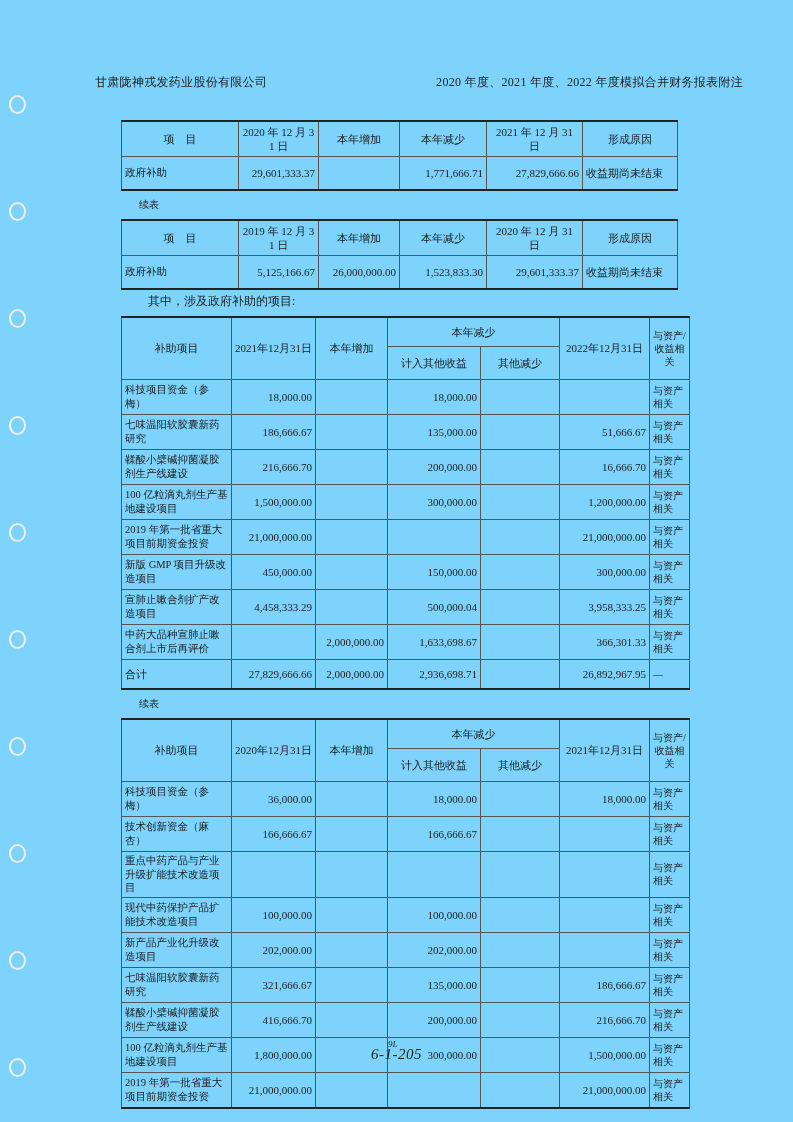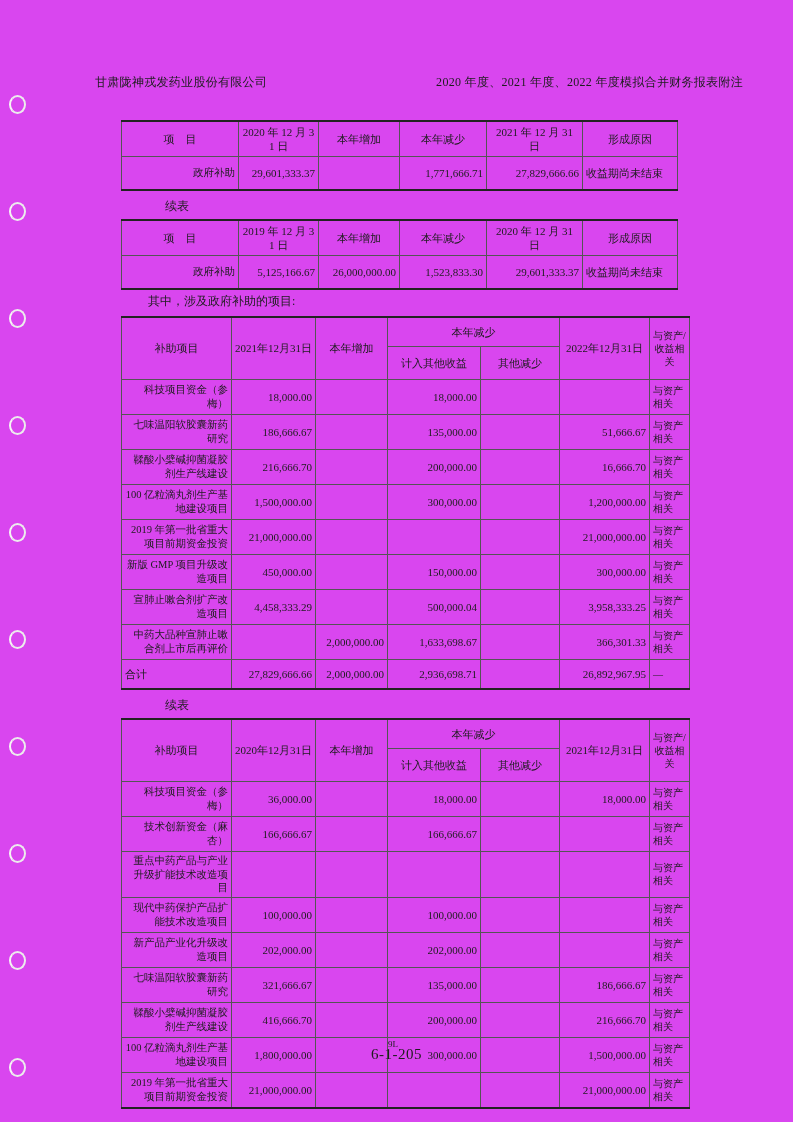--- a/index.html
+++ b/index.html
@@ -1,19 +1,19 @@
 <!DOCTYPE html>
 <html><head>
 <meta charset="utf-8">
 <style>
   html,body{margin:0;padding:0;background:#ffffff;}
   .page{
     position:relative;
     width:793px;height:1122px;
-    background:#d946ef;
+    background:#7dd3fc;
     overflow:hidden;
     font-family:"Liberation Serif","DejaVu Serif",serif;
     color:#1d1d1d;
   }
   
   .hole{
     position:absolute;left:9px;width:13px;height:15px;
     border:2px solid #ececec;border-radius:50%;
     border-left-color:#f5f5f4;
   }
@@ -36,31 +36,31 @@
     font-weight:normal;text-align:center;word-break:break-all;
   }
   .t-small{width:556px;}
   .t-big{width:568px;}
   .t-small th{height:30px;}
   .t-small td{height:28px;}
   .t-big thead tr.h1 th{height:24px;}
   .t-big thead tr.h2 th{height:28px;}
   .t-big tbody td{height:30px;}
   .t-big tbody tr.total-row td{height:24px;}
-  td.c-name{text-align:right;word-break:break-all;font-size:10.5px;line-height:1.35;padding:2px 2px;}
+  td.c-name{text-align:left;word-break:break-all;font-size:10.5px;line-height:1.35;padding:2px 2px;}
   td.num{text-align:right;padding-right:4px;}
   td.ctr,th.ctr{}
   td.rel,th.rel{font-size:10px;word-break:break-all;line-height:1.25;padding:1px;}
-  .cont-label{margin:7px 0 5px 44px;font-size:12px;height:16px;}
+  .cont-label{margin:7px 0 5px 18px;font-size:10px;height:16px;}
   .note-line{margin:3px 0 7px 27px;font-size:12px;height:16px;}
   .page-number{
     position:absolute;top:1046px;left:0;right:0;text-align:center;
     font-size:15px;letter-spacing:.5px;
   }
-  .pn-wrap{position:relative;display:inline-block;}
+  .pn-wrap{position:relative;display:inline-block;font-style:italic;}
   .overprint{position:absolute;left:17px;top:-7px;font-size:9px;letter-spacing:0;}
 </style>
 </head>
 <body>
 
 <div class="page">
 
   <div class="hole" style="top:95px"></div>
   <div class="hole" style="top:202px"></div>
   <div class="hole" style="top:309px"></div>

